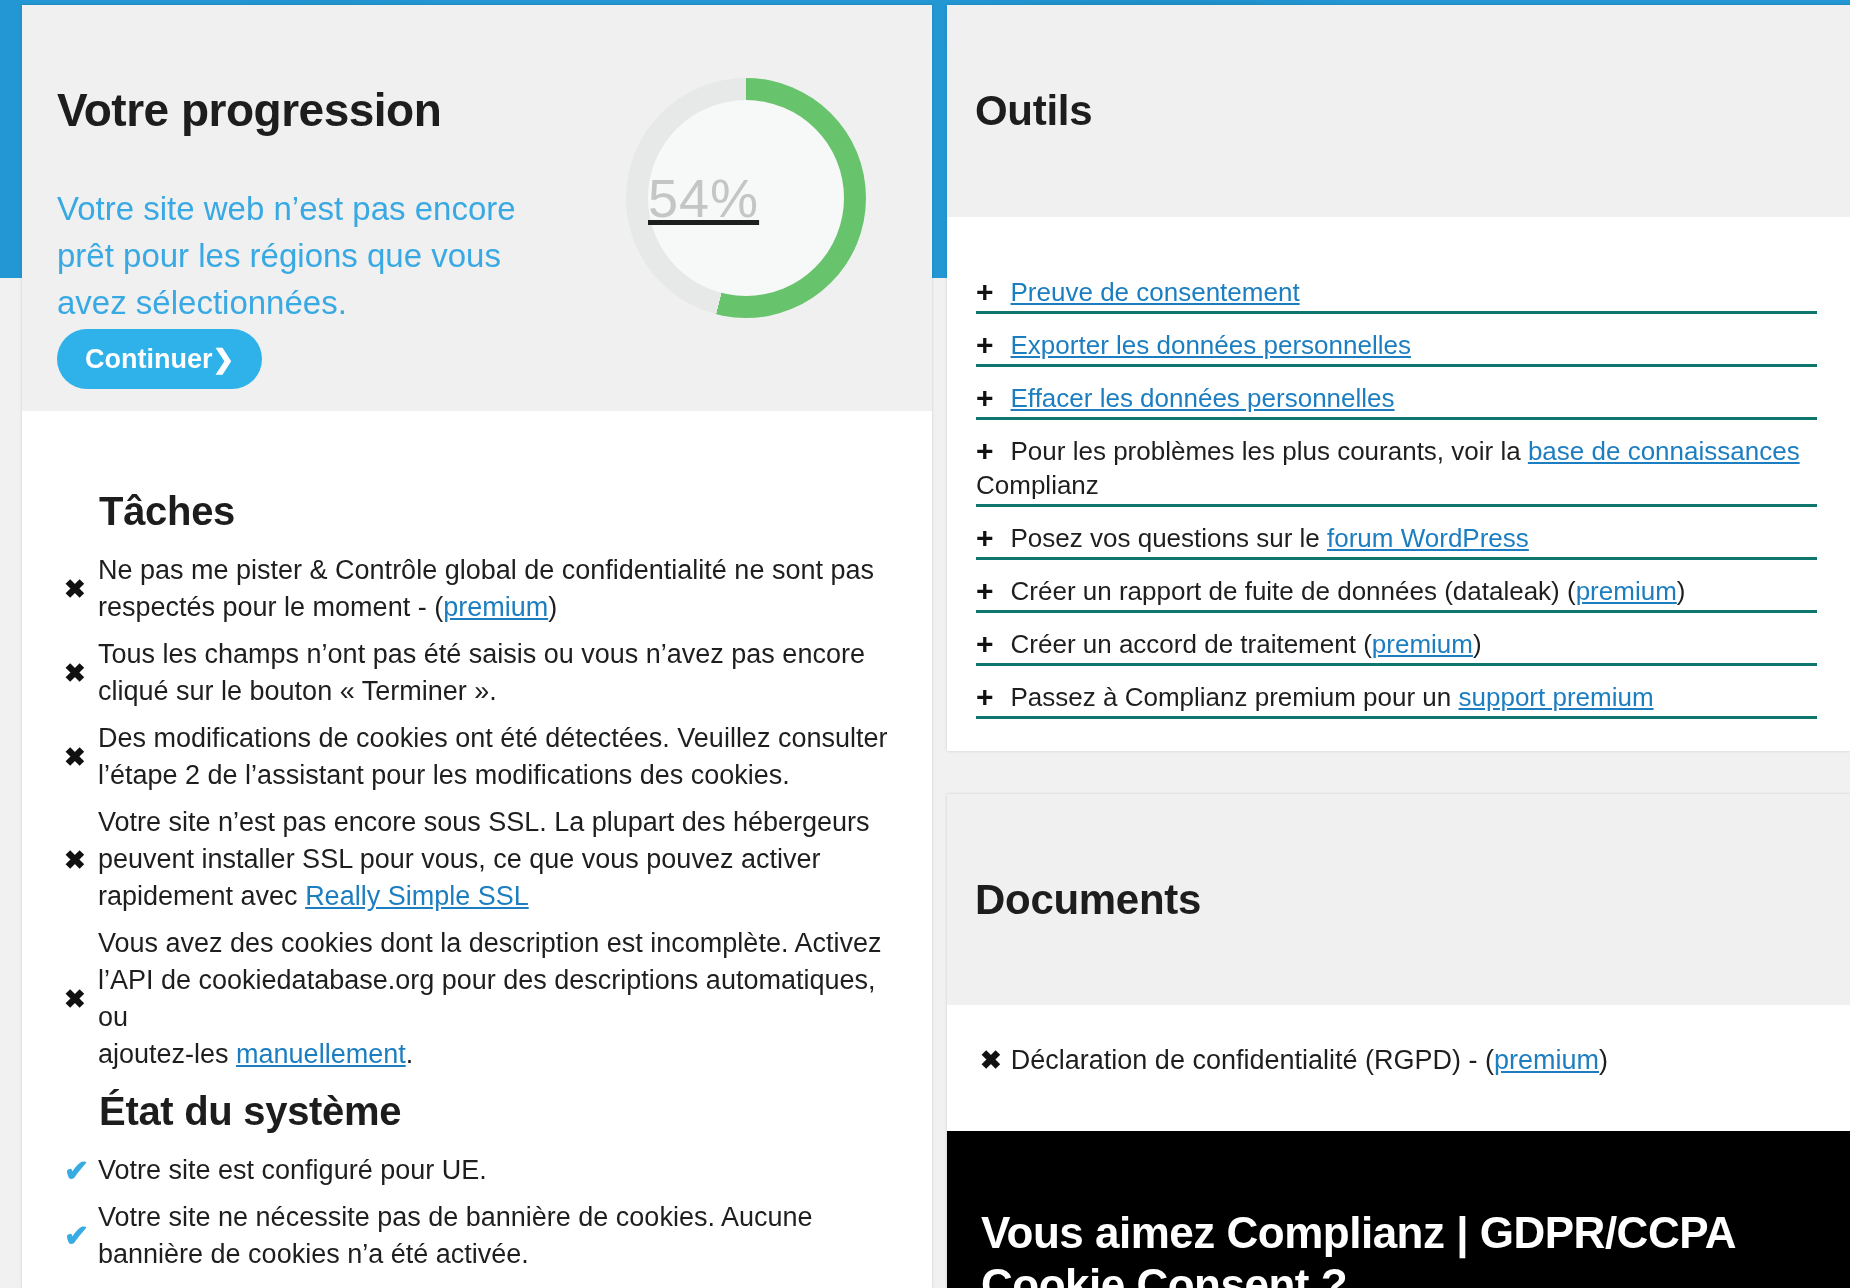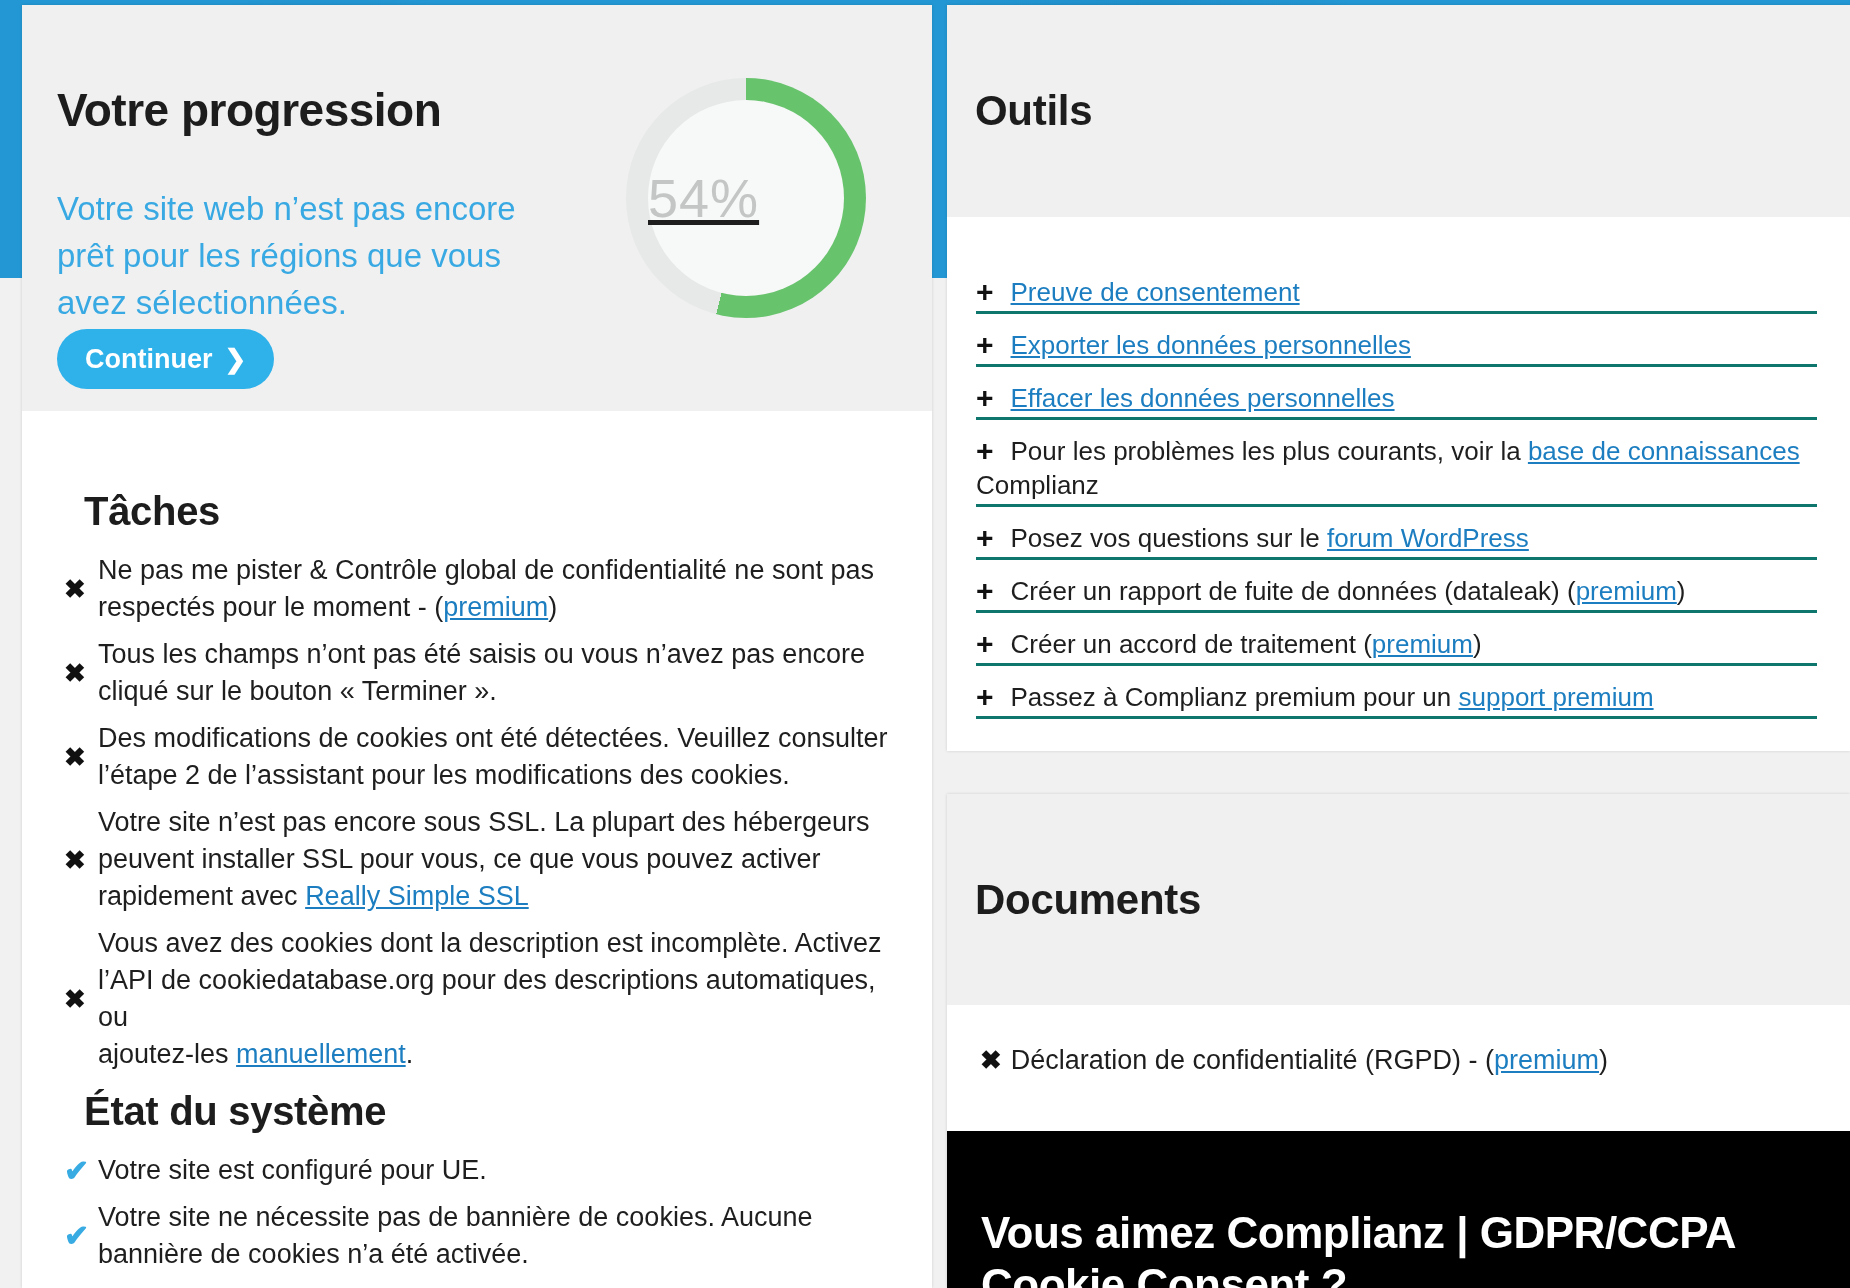--- a/index.html
+++ b/index.html
@@ -19,38 +19,38 @@
   .card{position:absolute;background:#fff;box-shadow:0 0 3px rgba(0,0,0,.14)}
   .card-header-bg{background:#f0f0f1}
 
   
   #progress-card{left:22px;top:5px;width:910px;height:1283px}
   #progress-header{position:relative;height:406px;padding:78px 0 0 35px;box-sizing:border-box}
   .h1{font-size:46px;font-weight:bold;color:#1d1d1d;margin:0;letter-spacing:-.5px}
   #progress-msg{margin-top:48px}
   #progress-msg div{font-size:33px;line-height:47px;color:#38a9e2}
   .continue-btn{
-    margin-top:3px;display:inline-flex;align-items:center;gap:12px;
+    margin-top:3px;display:inline-flex;align-items:center;
     background:#2fb1ea;color:#fff;font-size:27px;font-weight:bold;
     border:none;border-radius:31px;padding:8px 28px;height:60px;cursor:pointer;
     font-family:"Liberation Sans",sans-serif;
   }
   .continue-btn .chev{font-size:26px;font-weight:bold}
   .ring{
     position:absolute;left:604px;top:73px;width:240px;height:240px;border-radius:50%;
     background:conic-gradient(#68c36d 0deg 194.4deg,#e7e8e8 194.4deg 360deg);
   }
   .ring-inner{
     position:absolute;inset:22px;border-radius:50%;background:#f7f8f8;
     display:flex;align-items:center;justify-content:flex-start;text-decoration:underline;
   }
   .pct{font-size:54px;color:#c4c5c5;letter-spacing:1px}
 
   #progress-body{padding:78px 40px 0 42px}
-  .h2{font-size:40px;font-weight:bold;color:#1d1d1d;margin:0 0 18px 20px;letter-spacing:-.3px}
+  .h2{font-size:40px;font-weight:bold;color:#1d1d1d;margin:0 0 18px 35px;letter-spacing:-.3px}
   .h2.later{margin-top:16px}
   .titem{display:flex;align-items:center;margin-bottom:10px}
   .titem .sicon{flex:0 0 34px;width:34px;font-size:26px;color:#111;font-weight:bold;line-height:1}
   .titem .sicon.check{color:#38abe3;font-size:30px}
   .titem .segs{font-size:27px;line-height:37px;color:#1e1e1e;max-width:794px}
 
   .lnk{color:#1c7ec0;text-decoration:underline;cursor:pointer}
 
   
   #tools-card{left:947px;top:5px;width:903px;height:746px;box-sizing:border-box}

